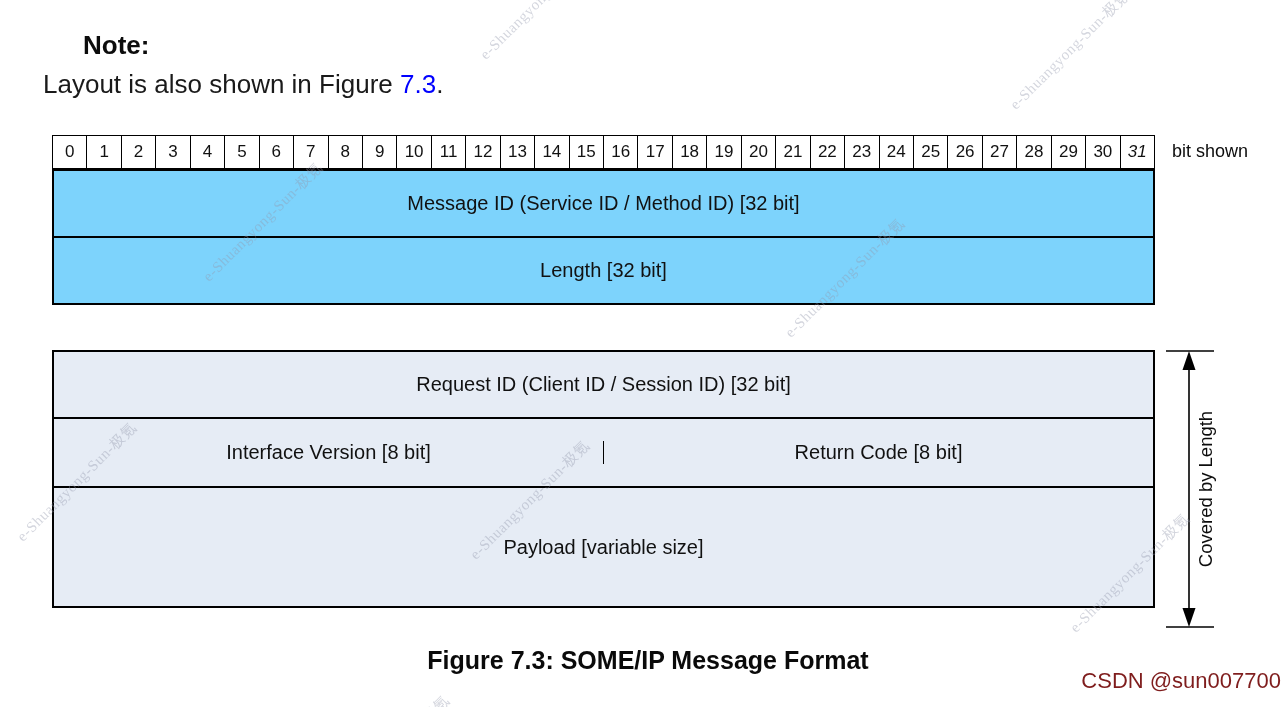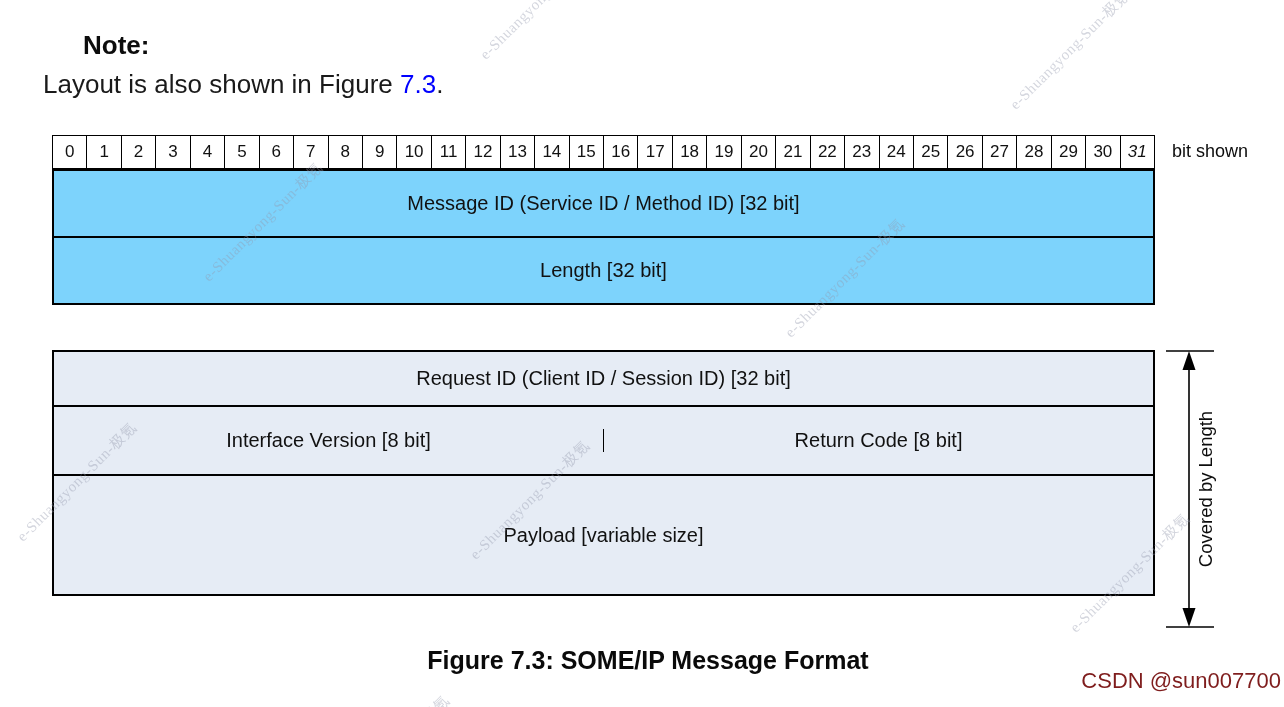--- a/index.html
+++ b/index.html
@@ -133,21 +133,21 @@
   <div class="block" style="background: #7dd3fc;">
     <div class="field-row" style="height:67px">Message ID (Service ID / Method ID) [32 bit]</div>
     <div class="field-row" style="height:65px">Length [32 bit]</div>
   </div>
 </div>
 
 <div class="abs bit-offset-label">bit shown</div>
 
 <div class="tbl tbl2">
   <div class="block" style="background: rgb(230, 236, 245);">
-    <div class="field-row" style="height:55px">Request ID (Client ID / Session ID) [32 bit]</div>
+    <div class="field-row" style="height:67px">Request ID (Client ID / Session ID) [32 bit]</div>
     <div class="field-row byte-cells" style="height:69px">
       <div class="byte-cell">Interface Version [8 bit]</div>
       <div class="byte-cell">Return Code [8 bit]</div>
     </div>
     <div class="field-row" style="height:118px">Payload [variable size]</div>
   </div>
 </div>
 
 <svg class="abs arrow-svg" width="126" height="292" viewBox="0 0 126 292">
   <line x1="8" y1="7" x2="56" y2="7" stroke="#000" stroke-width="1.6"></line>

